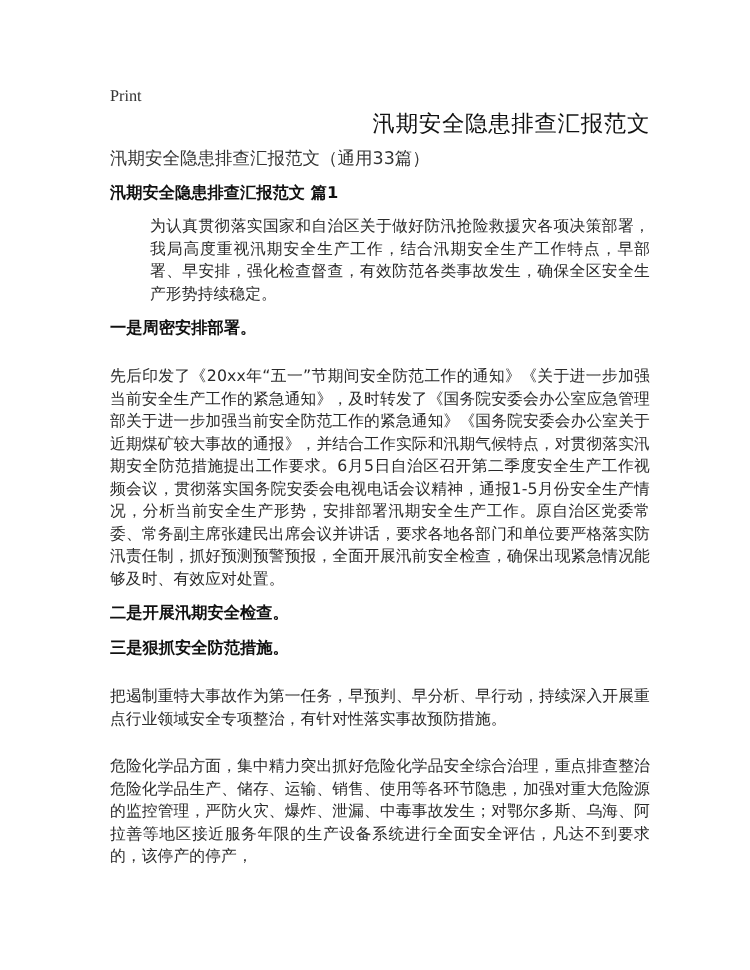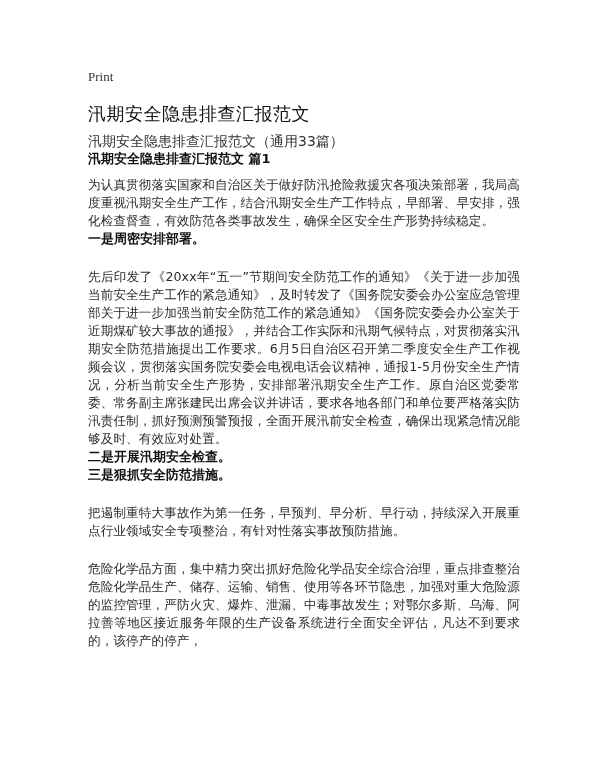--- a/index.html
+++ b/index.html
@@ -7,30 +7,30 @@
       width: 600px; height: 776px; overflow: hidden; position: relative;
       font-family: "DejaVu Sans", "Liberation Sans", sans-serif;
       color: #222;
     }
     .page { position: absolute; left: 88px; top: 68px; width: 432px; }
     .print-label {
       font-family: "Liberation Serif", "DejaVu Serif", serif;
       font-size: 13px; color: #333; height: 18px; line-height: 18px;
     }
     .doc-title {
-      font-size: 18px; text-align: left; color: #111;
-      margin-top: 16px; line-height: 24px; letter-spacing: 0.5px;
+      font-size: 18px; text-align: right; color: #111;
+      margin-top: 2px; line-height: 24px; letter-spacing: 0.5px;
     }
     .doc-subtitle { font-size: 14px; color: #333; margin-top: 6px; line-height: 18px; }
     .section-heading { font-size: 13px; font-weight: bold; color: #111; margin-top: 8px; line-height: 18px; }
     .para {
       font-size: 12.6px; line-height: 18px; color: #2a2a2a;
       margin-top: 20px; text-align: justify; letter-spacing: 0.1px;
     }
-    .para.first { margin-top: 8px; }
+    .para.first { margin-top: 8px; margin-left: 32px; }
   </style>
 </head>
 <body>
 
 <div class="page">
   <div class="print-label">Print</div>
   <div class="doc-title">汛期安全隐患排查汇报范文</div>
   <div class="doc-subtitle">汛期安全隐患排查汇报范文（通用33篇）</div>
   <div class="section-heading">汛期安全隐患排查汇报范文 篇1</div>
   <p class="para first">为认真贯彻落实国家和自治区关于做好防汛抢险救援灾各项决策部署，我局高度重视汛期安全生产工作，结合汛期安全生产工作特点，早部署、早安排，强化检查督查，有效防范各类事故发生，确保全区安全生产形势持续稳定。</p>
@@ -40,14 +40,14 @@
 
   <div class="section-heading">二是开展汛期安全检查。</div>
 
   <div class="section-heading">三是狠抓安全防范措施。</div>
   <p class="para">把遏制重特大事故作为第一任务，早预判、早分析、早行动，持续深入开展重点行业领域安全专项整治，有针对性落实事故预防措施。</p>
   <p class="para">危险化学品方面，集中精力突出抓好危险化学品安全综合治理，重点排查整治危险化学品生产、储存、运输、销售、使用等各环节隐患，加强对重大危险源的监控管理，严防火灾、爆炸、泄漏、中毒事故发生；对鄂尔多斯、乌海、阿拉善等地区接近服务年限的生产设备系统进行全面安全评估，凡达不到要求的，该停产的停产，</p>
 </div>
 
 <style>
   p.para { margin-bottom: 0; }
-  .section-heading { margin-top: 0; }
+  .section-heading { margin-top: 10px; }
 </style>
 
 </body></html>

